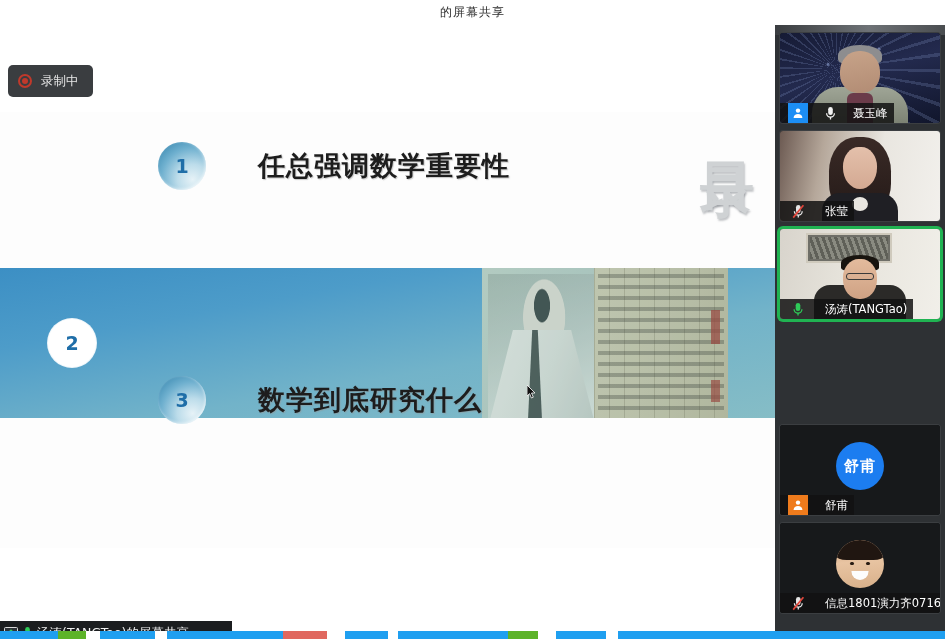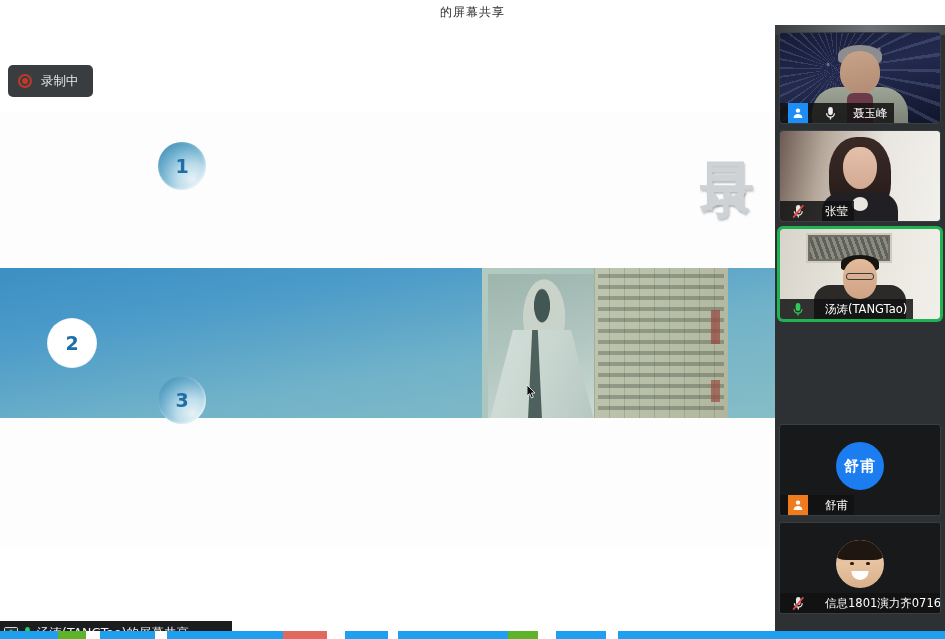--- a/index.html
+++ b/index.html
@@ -307,40 +307,42 @@
       </span>
     <span class="lbl">录制中</span>
   </div>
 
   <div id="slide">
 
     <div id="toc">目录</div>
 
     <div class="row plain" id="row1">
       <span class="num">1</span>
+      <span class="cap">任总强调数学重要性</span>
     </div>
 
     <div class="row" id="row2">
       <span class="num">2</span>
     </div>
 
     <div id="painting">
       <div class="scholar"></div>
       <div class="robe"></div>
       <div class="robe-fold"></div>
       <div class="scroll">
         <div class="glyphs"></div>
         <div class="redseal"></div>
         <div class="redseal2"></div>
       </div>
       <div class="tint"></div>
     </div>
 
     <div class="row plain" id="row3">
       <span class="num">3</span>
+      <span class="cap">数学到底研究什么</span>
     </div>
   </div>
 
   <svg id="cursor" viewBox="0 0 9 14">
     <polygon points="0,0 0,11 2.6,8.6 4.4,13 6.3,12.2 4.5,8 8,8" fill="#111" stroke="#fff" stroke-width="0.8"></polygon>
   </svg>
 
   <div id="sharebar">
     <svg width="14" height="13" viewBox="0 0 14 13">
       <rect x="0.5" y="0.5" width="13" height="9.5" rx="1" fill="#2d3136" stroke="#d8d8d8" stroke-width="1"></rect>

